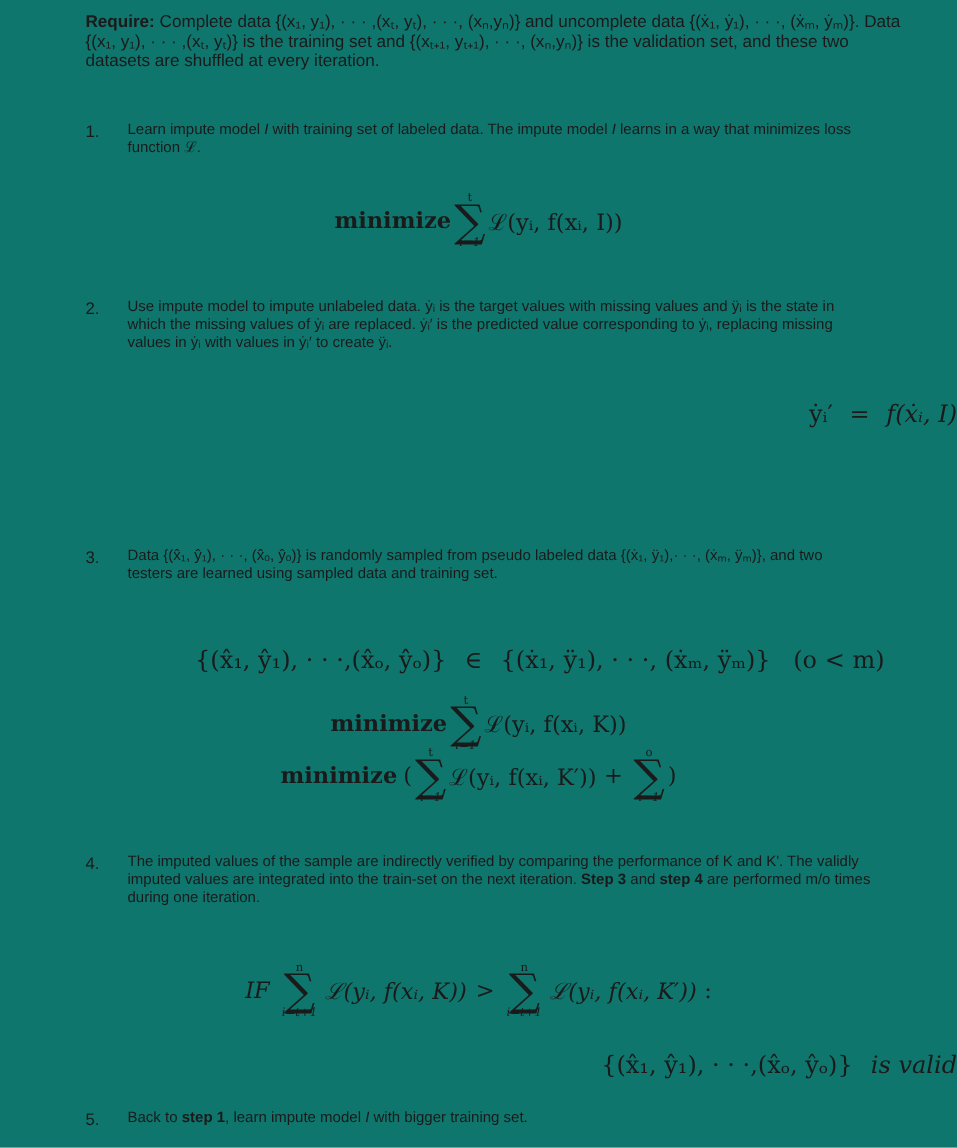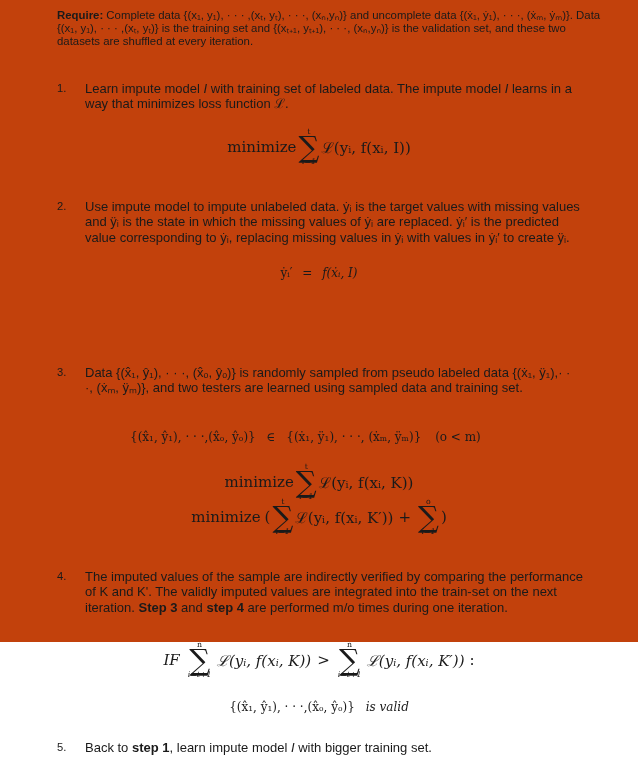--- a/index.html
+++ b/index.html
@@ -10,22 +10,22 @@
   body {
     width: 638px;
     height: 765px;
     font-family: "Liberation Sans", sans-serif;
     color: #1a1a1a;
     overflow: hidden;
   }
   .page {
     position: relative;
     width: 638px;
-    height: 642px;
-    background: #c2410c;
+    height: 765px;
+    background: #0f766e;
   }
 
   
   .require-block {
     position: absolute;
     left: 57px;
     top: 9px;
     width: 545px;
     font-size: 11.4px;
     line-height: 1.16;
@@ -41,21 +41,21 @@
   }
   .step-num {
     width: 28px;
     flex: 0 0 28px;
     font-size: 11.2px;
     line-height: 1.2;
     padding-top: 1px;
   }
   .step-text {
     flex: 1 1 auto;
-    font-size: 13px;
+    font-size: 10px;
     line-height: 1.19;
   }
   .step-text b { font-weight: bold; }
 
   #step1 { left: 57px; top: 81px; width: 525px; }
   #step2 { left: 57px; top: 199px; width: 525px; }
   #step3 { left: 57px; top: 365px; width: 522px; }
   #step4 { left: 57px; top: 569px; width: 528px; }
   #step5 { left: 57px; top: 740px; width: 525px; }
 
@@ -66,25 +66,25 @@
     color: #1a1a1a;
     white-space: nowrap;
   }
   .math-center {
     left: 0;
     width: 638px;
     text-align: center;
   }
 
   .eq-main { font-size: 15px; }
-  .eq-sm { font-size: 12px; }
+  .eq-sm { font-size: 16px; text-align: right; }
 
   .bold-serif {
     font-family: "DejaVu Serif", serif;
-    font-weight: normal;
+    font-weight: bold;
   }
 
   
   .sum {
     display: inline-flex;
     flex-direction: column;
     align-items: center;
     vertical-align: middle;
     margin: 0 2px;
     line-height: 1;

